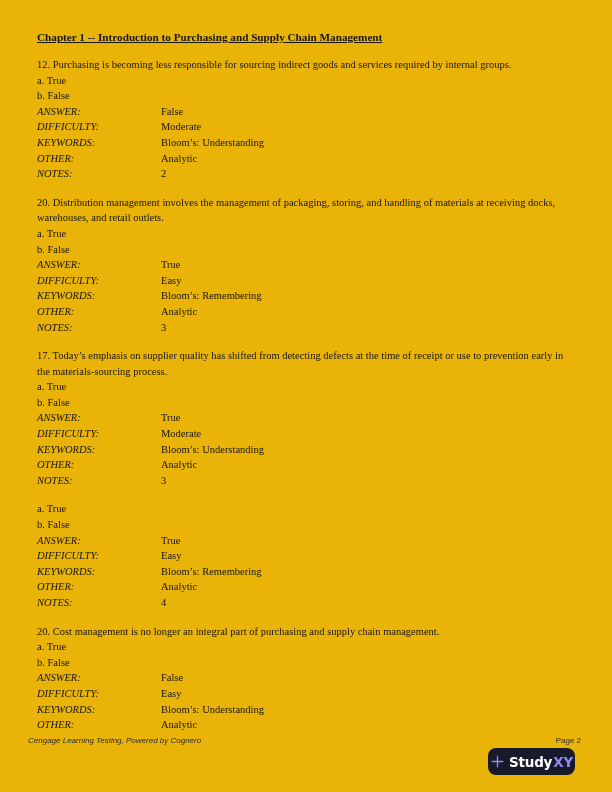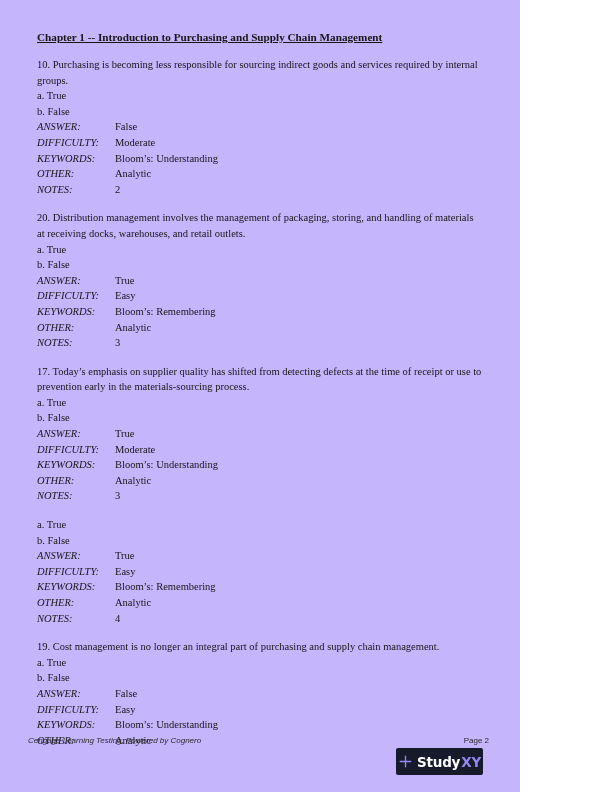--- a/index.html
+++ b/index.html
@@ -2,23 +2,23 @@
 <html style="--badge-bg: #161a2b; --badge-accent: #9488f5; --badge-text: #ffffff;"><head>
 <meta charset="utf-8">
 <style>
   html, body {
     margin: 0;
     padding: 0;
     background: #ffffff;
   }
   .page {
     position: relative;
-    width: 520px;
+    width: 612px;
     height: 792px;
-    background: #c4b5fd;
+    background: #eab308;
     overflow: hidden;
     font-family: "Liberation Serif", serif;
     color: #161616;
     box-sizing: border-box;
   }
   .content {
     position: absolute;
     top: 30px;
     left: 37px;
     right: 37px;
@@ -41,20 +41,21 @@
   .options {
   }
   .option {
     font-size: 10.5px;
     line-height: 15.6px;
   }
   .meta-row {
     display: flex;
     font-size: 10.5px;
     line-height: 15.6px;
+    gap: 46px;
   }
   .meta-label {
     font-style: italic;
     width: 66px;
     flex: 0 0 66px;
   }
   .meta-value {
     flex: 1;
     margin-left: 12px;
   }
@@ -75,21 +76,21 @@
     font-size: 8px;
     color: #2b2b2b;
   }
   .badge {
     position: absolute;
     top: 748px;
     right: 37px;
     width: 87px;
     height: 27px;
     background: var(--badge-bg, #161a2b);
-    border-radius: 2px;
+    border-radius: 8px;
     display: flex;
     align-items: center;
     justify-content: center;
     gap: 4px;
     font-family: "DejaVu Sans", sans-serif;
     cursor: pointer;
   }
   .badge-plus {
     display: inline-flex;
     align-items: center;
@@ -112,21 +113,21 @@
   }
 </style>
 </head>
 <body>
 
 <div class="page">
   <div class="content">
     <h1 class="title">Chapter 1 -- Introduction to Purchasing and Supply Chain Management</h1>
     <div id="questions">
   <div class="question">
-    <p class="q-text">10. Purchasing is becoming less responsible for sourcing indirect goods and services required by internal groups.</p>
+    <p class="q-text">12. Purchasing is becoming less responsible for sourcing indirect goods and services required by internal groups.</p>
     <div class="options">
             <div class="option">a. True</div>
             <div class="option">b. False</div>
           </div>
     <div class="meta">
             <div class="meta-row">
               <span class="meta-label">ANSWER:</span>
               <span class="meta-value">False</span>
             </div>
             <div class="meta-row">
@@ -231,21 +232,21 @@
               <span class="meta-value">Analytic</span>
             </div>
             <div class="meta-row">
               <span class="meta-label">NOTES:</span>
               <span class="meta-value">4</span>
             </div>
           </div>
   </div>
 
   <div class="question">
-    <p class="q-text">19. Cost management is no longer an integral part of purchasing and supply chain management.</p>
+    <p class="q-text">20. Cost management is no longer an integral part of purchasing and supply chain management.</p>
     <div class="options">
             <div class="option">a. True</div>
             <div class="option">b. False</div>
           </div>
     <div class="meta">
             <div class="meta-row">
               <span class="meta-label">ANSWER:</span>
               <span class="meta-value">False</span>
             </div>
             <div class="meta-row">

